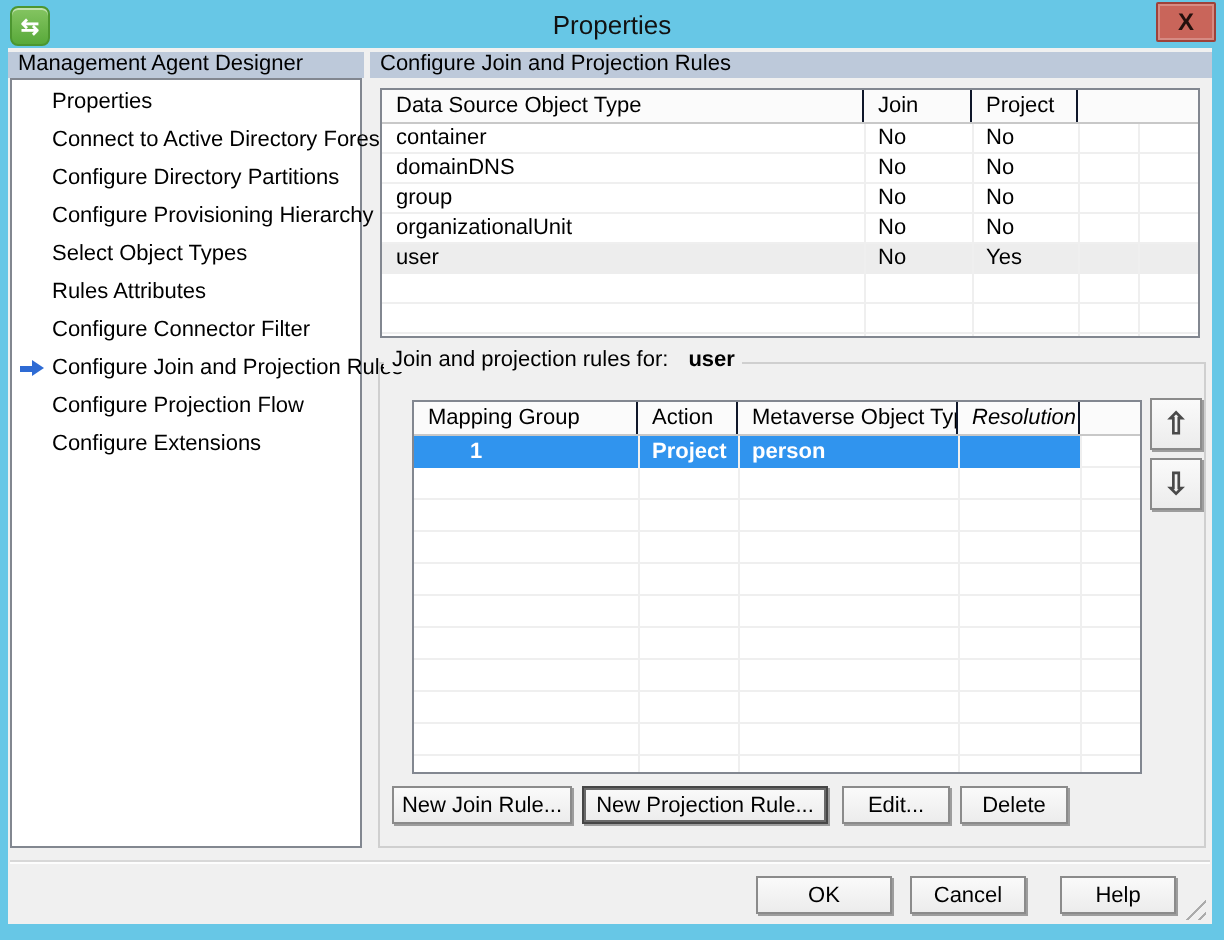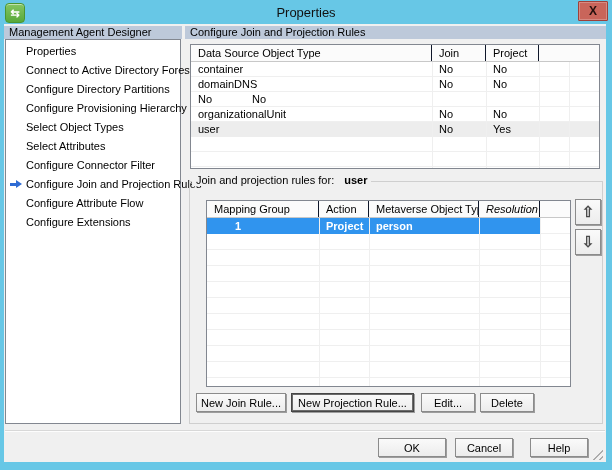--- a/index.html
+++ b/index.html
@@ -93,24 +93,24 @@
 
     <div class="panel-hdr hdr-left">Management Agent Designer</div>
     <div class="panel-hdr hdr-right">Configure Join and Projection Rules</div>
 
     <div class="navbox">
         <div class="nav-item"><span>Properties</span></div>
         <div class="nav-item"><span>Connect to Active Directory Forest</span></div>
         <div class="nav-item"><span>Configure Directory Partitions</span></div>
         <div class="nav-item"><span>Configure Provisioning Hierarchy</span></div>
         <div class="nav-item"><span>Select Object Types</span></div>
-        <div class="nav-item"><span>Select Attributes</span></div>
+        <div class="nav-item"><span>Rules Attributes</span></div>
         <div class="nav-item"><span>Configure Connector Filter</span></div>
         <div class="nav-item"><span class="nav-arrow"></span><span>Configure Join and Projection Rules</span></div>
-        <div class="nav-item"><span>Configure Attribute Flow</span></div>
+        <div class="nav-item"><span>Configure Projection Flow</span></div>
         <div class="nav-item"><span>Configure Extensions</span></div>
       </div>
 
     <div class="ltable objtable">
       <div class="thead">
           <div class="cell oc0">Data Source Object Type</div>
           <div class="cell oc1">Join</div>
           <div class="cell oc2">Project</div>
           <div class="cell fill"></div>
         </div>
@@ -119,20 +119,21 @@
             <div class="cell oc0">container</div>
             <div class="cell oc1">No</div>
             <div class="cell oc2">No</div>
           </div>
           <div class="trow">
             <div class="cell oc0">domainDNS</div>
             <div class="cell oc1">No</div>
             <div class="cell oc2">No</div>
           </div>
           <div class="trow">
+            <div class="cell oc0">group</div>
             <div class="cell oc1">No</div>
             <div class="cell oc2">No</div>
           </div>
           <div class="trow">
             <div class="cell oc0">organizationalUnit</div>
             <div class="cell oc1">No</div>
             <div class="cell oc2">No</div>
           </div>
           <div class="trow graysel">
             <div class="cell oc0">user</div>

